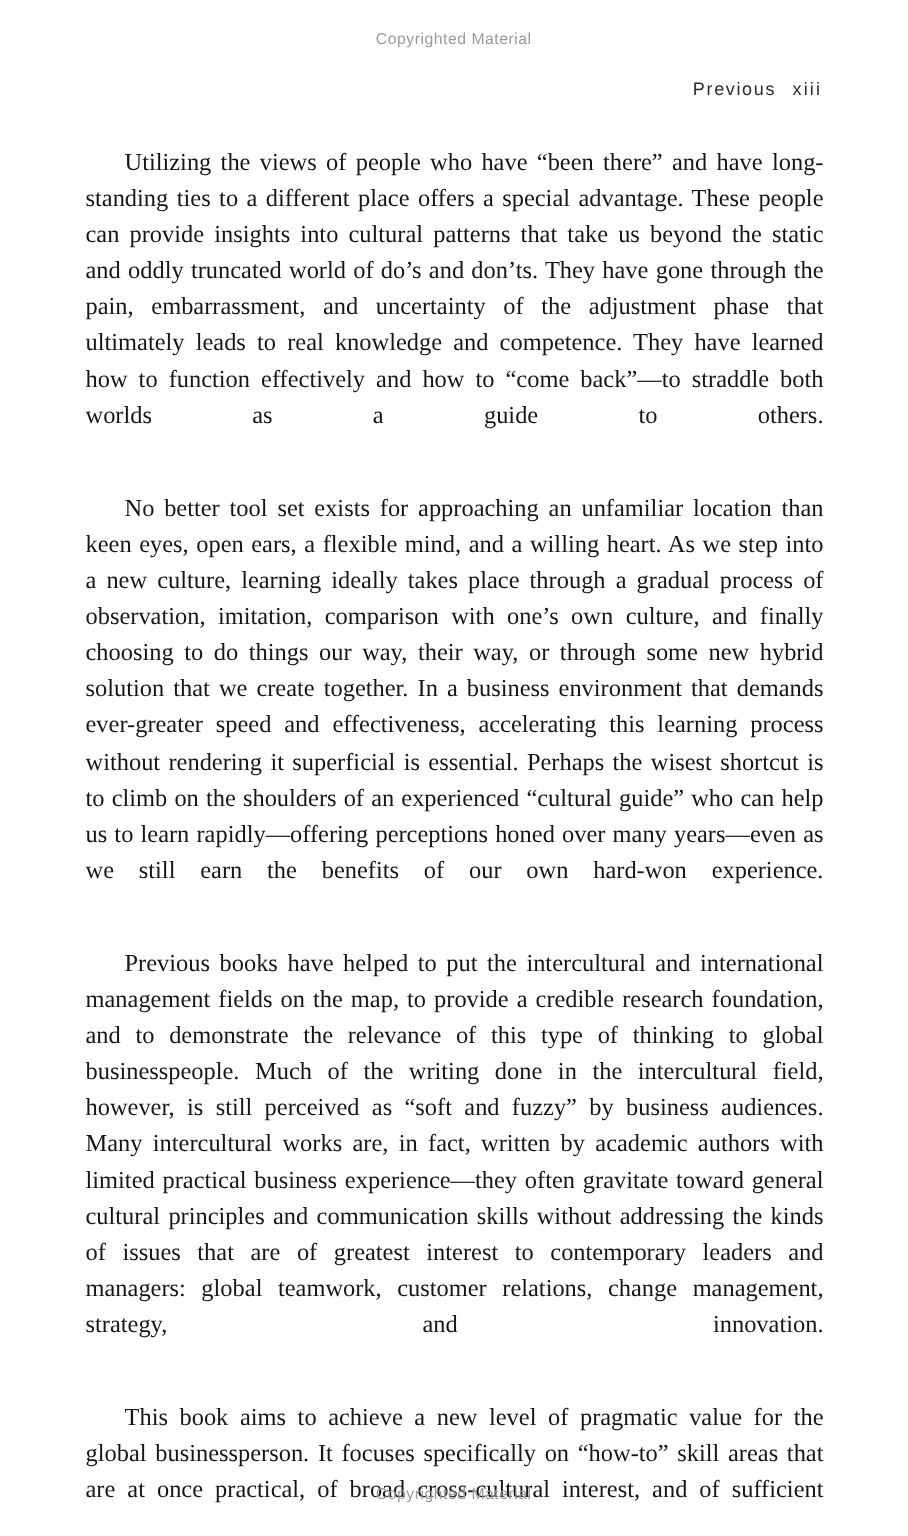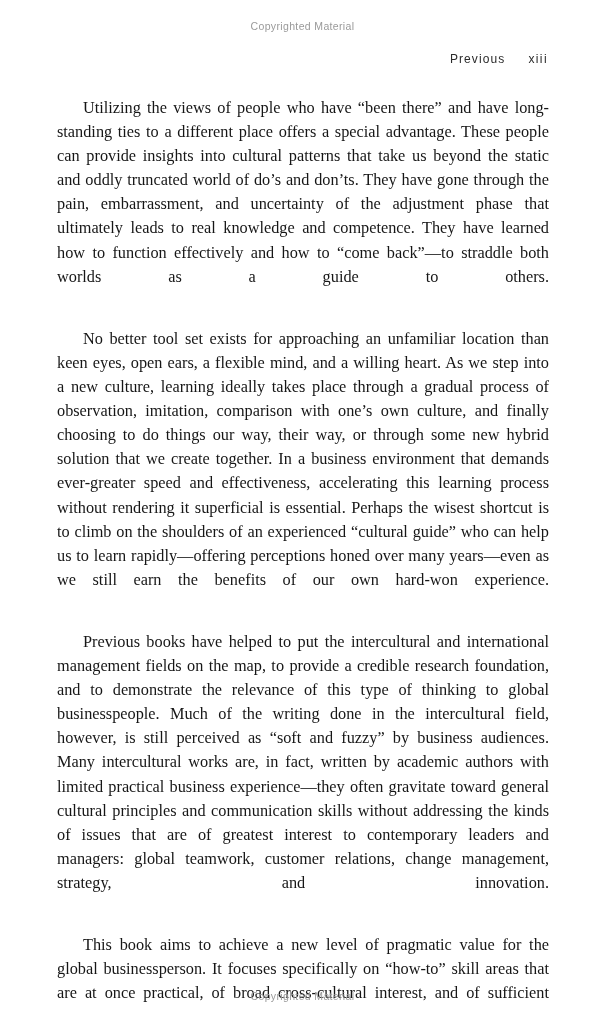--- a/index.html
+++ b/index.html
@@ -60,21 +60,20 @@
     font-size: 12px;
     letter-spacing: 1.1px;
     color: #2b2b2b;
     white-space: nowrap;
   }
   .running-head .rh-label {
     margin-right: 11px;
   }
   .running-head .rh-folio {
     letter-spacing: 1.4px;
-    margin-left: 12px;
   }
 
   
   .textblock {
     position: absolute;
     top: 96px;
     left: 57px;
     width: 492px;
   }
 

